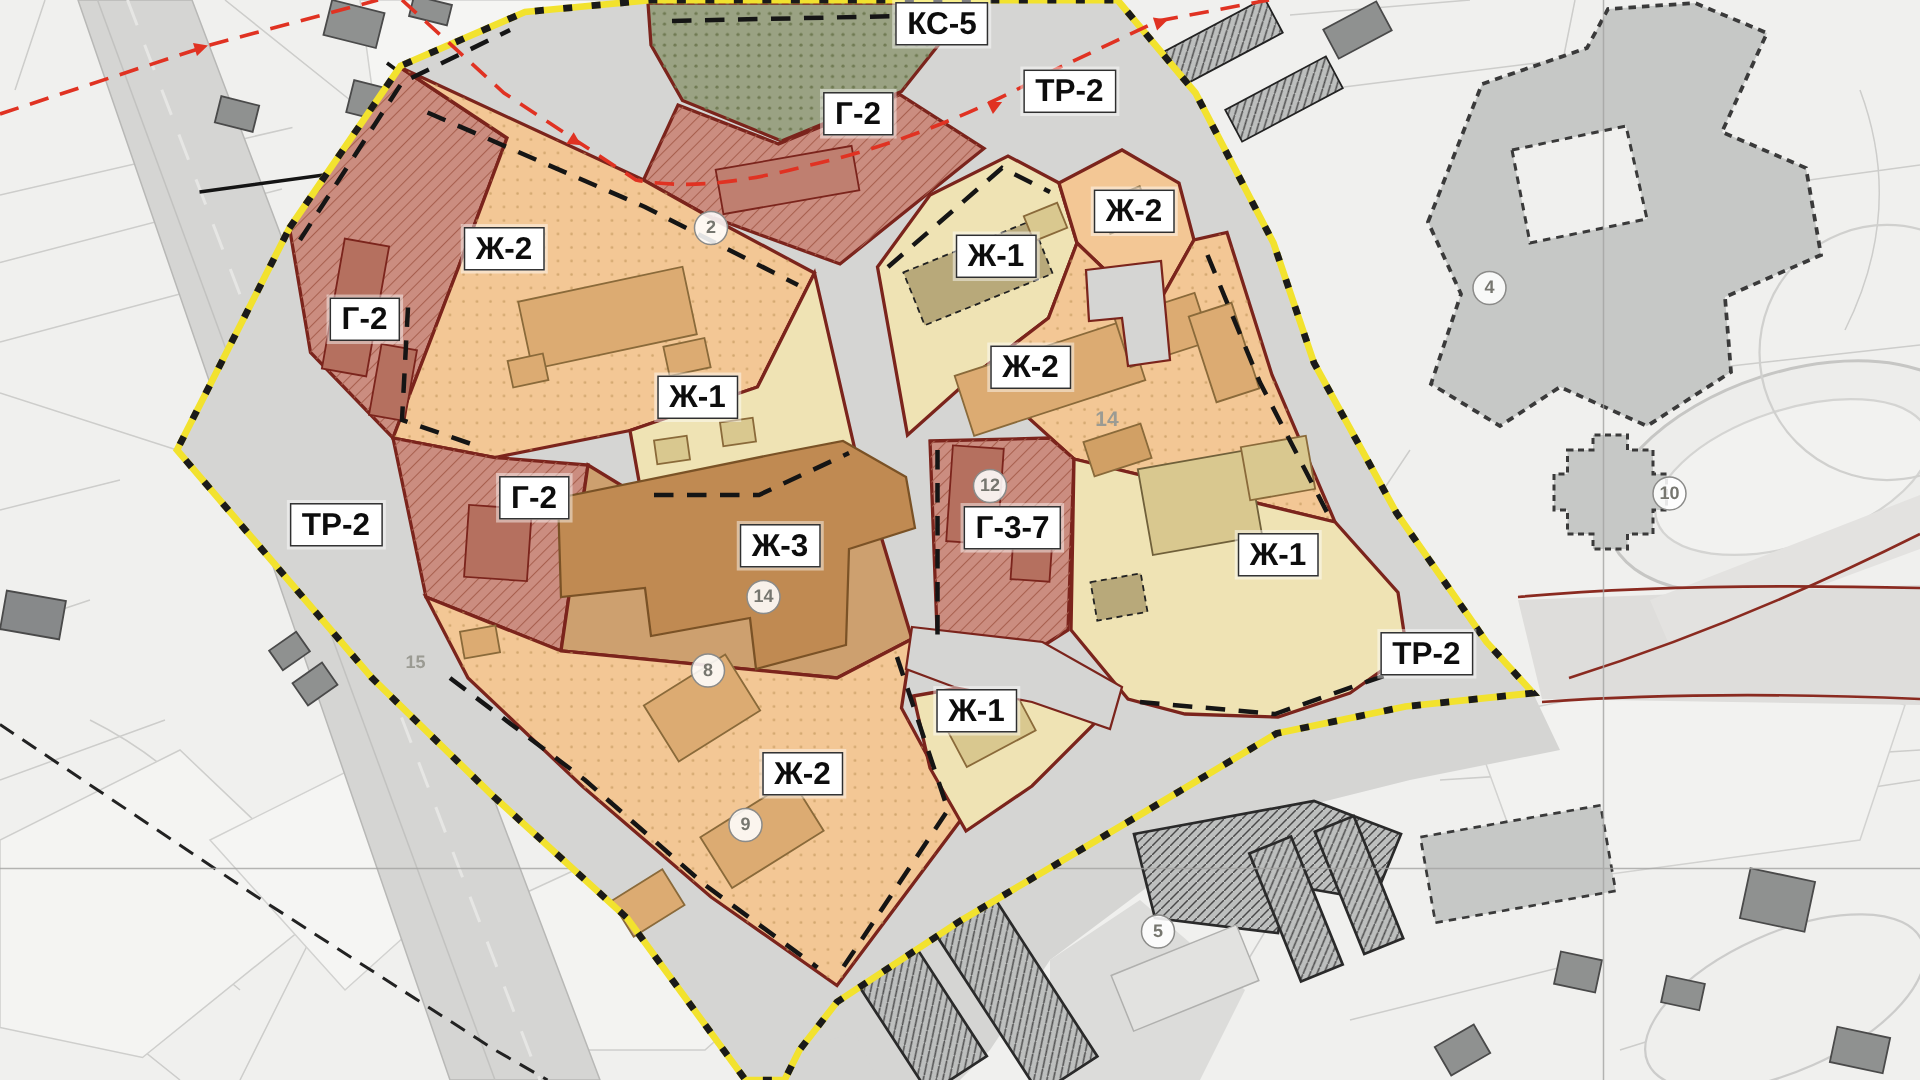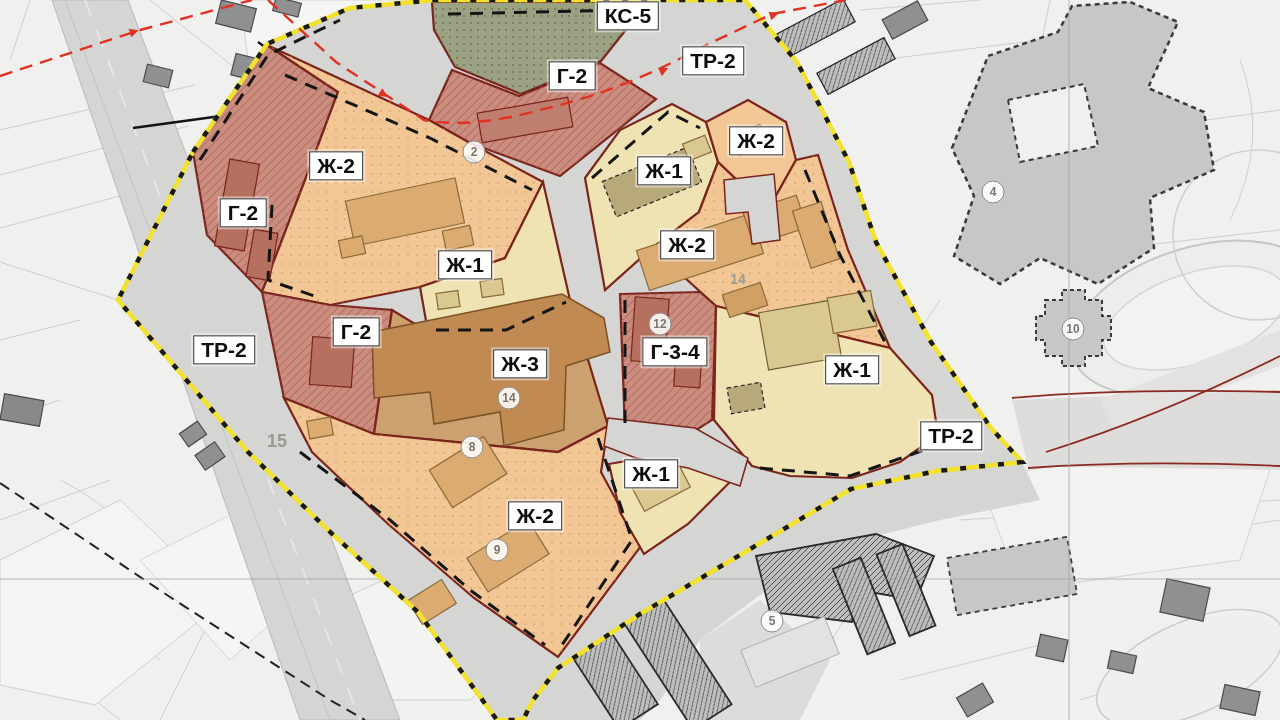--- a/index.html
+++ b/index.html
@@ -221,31 +221,31 @@
 <div class="zone-label" style="left:713px;top:61px">ТР-2</div>
 <div class="zone-label" style="left:572px;top:76px">Г-2</div>
 <div class="zone-label" style="left:756px;top:141px">Ж-2</div>
 <div class="zone-label" style="left:664px;top:171px">Ж-1</div>
 <div class="zone-label" style="left:336px;top:166px">Ж-2</div>
 <div class="zone-label" style="left:243px;top:213px">Г-2</div>
 <div class="zone-label" style="left:687px;top:245px">Ж-2</div>
 <div class="zone-label" style="left:465px;top:265px">Ж-1</div>
 <div class="zone-label" style="left:356px;top:332px">Г-2</div>
 <div class="zone-label" style="left:520px;top:364px">Ж-3</div>
-<div class="zone-label" style="left:675px;top:352px">Г-3-4</div>
+<div class="zone-label" style="left:675px;top:352px">Г-3-7</div>
 <div class="zone-label" style="left:852px;top:370px">Ж-1</div>
 <div class="zone-label" style="left:224px;top:350px">ТР-2</div>
 <div class="zone-label" style="left:951px;top:436px">ТР-2</div>
 <div class="zone-label" style="left:651px;top:474px">Ж-1</div>
 <div class="zone-label" style="left:535px;top:516px">Ж-2</div>
 
 <div class="marker" style="left:474px;top:152px">2</div>
 <div class="marker" style="left:993px;top:192px">4</div>
 <div class="marker" style="left:772px;top:621px">5</div>
 <div class="marker" style="left:472px;top:447px">8</div>
 <div class="marker" style="left:497px;top:550px">9</div>
-<div class="marker" style="left:1073px;top:329px">10</div>
+<div class="marker" style="left:1113px;top:329px">10</div>
 <div class="marker" style="left:660px;top:324px">12</div>
 <div class="marker" style="left:509px;top:398px">14</div>
 
 <div class="gnum" style="left:738px;top:279px;font-size:14px">14</div>
-<div class="gnum" style="left:277px;top:441px;font-size:18px">15</div>
+<div class="gnum" style="left:277px;top:441px;font-size:12px">15</div>
 </div>
 
 </body></html>

